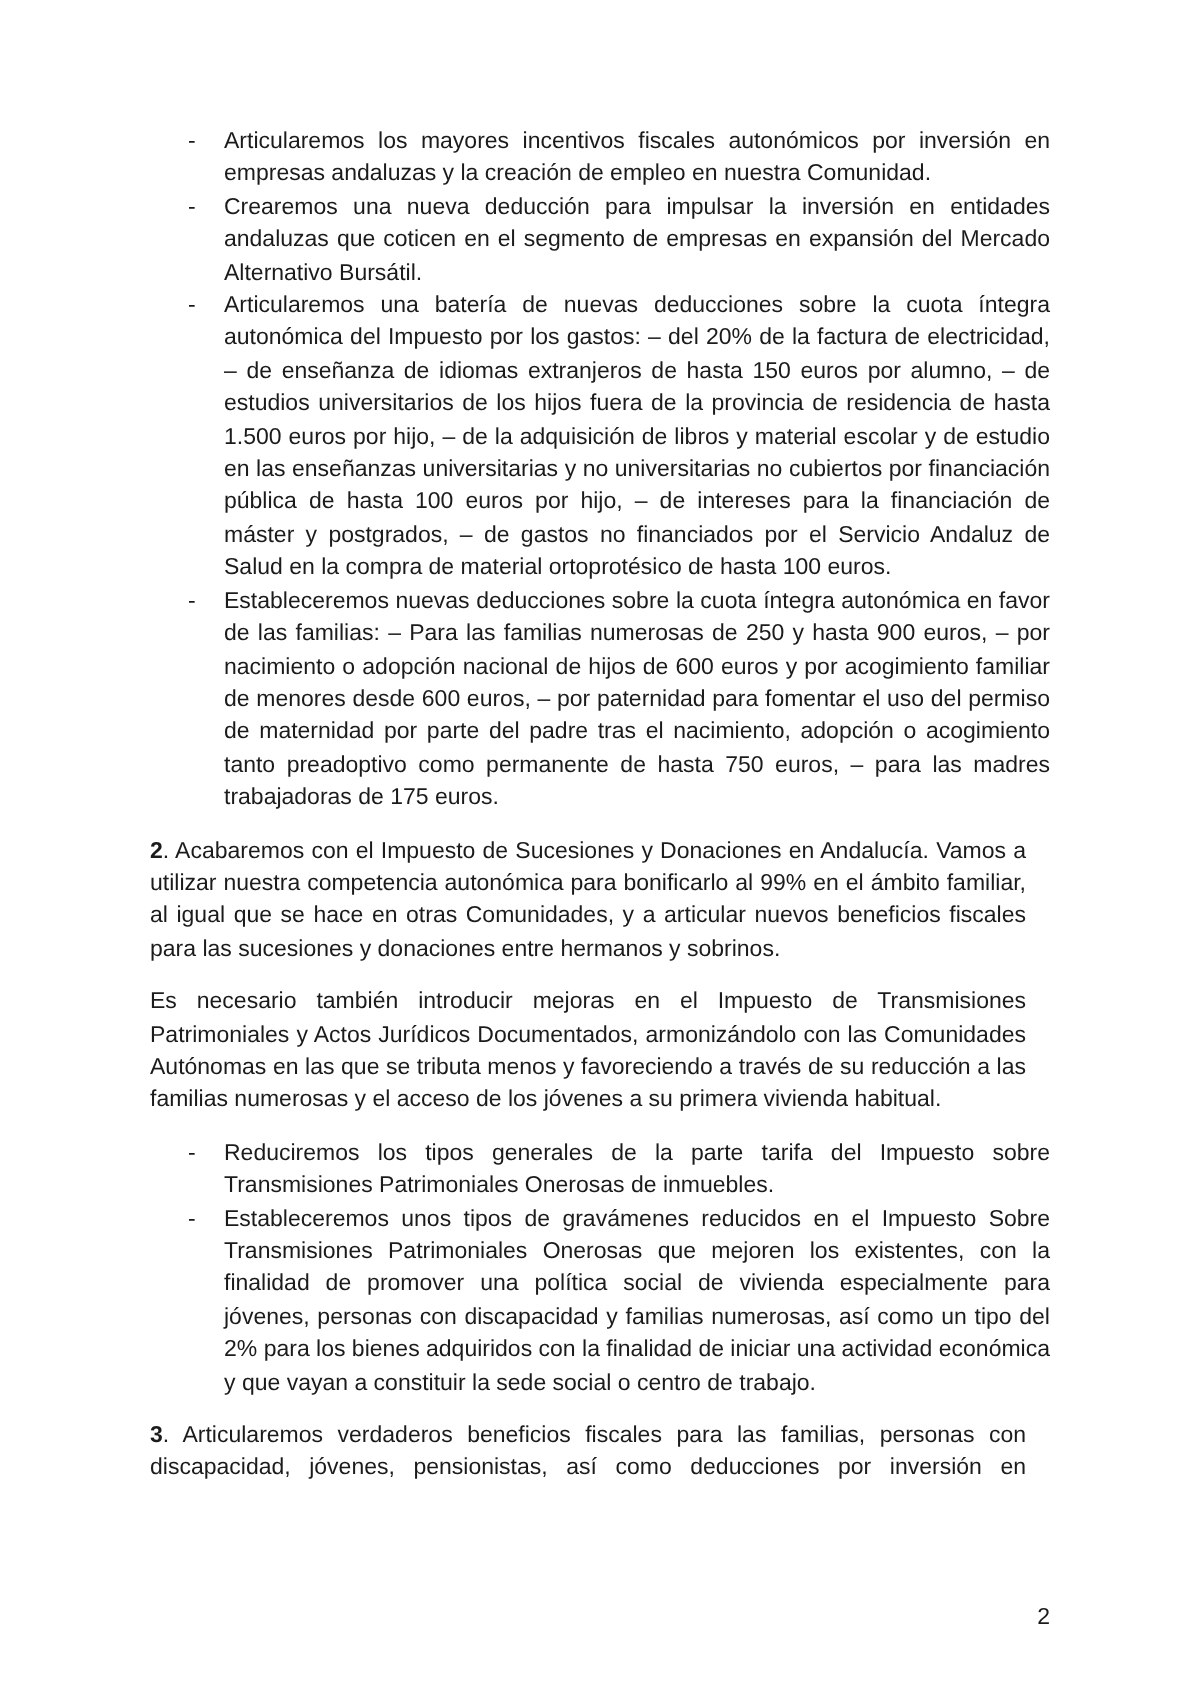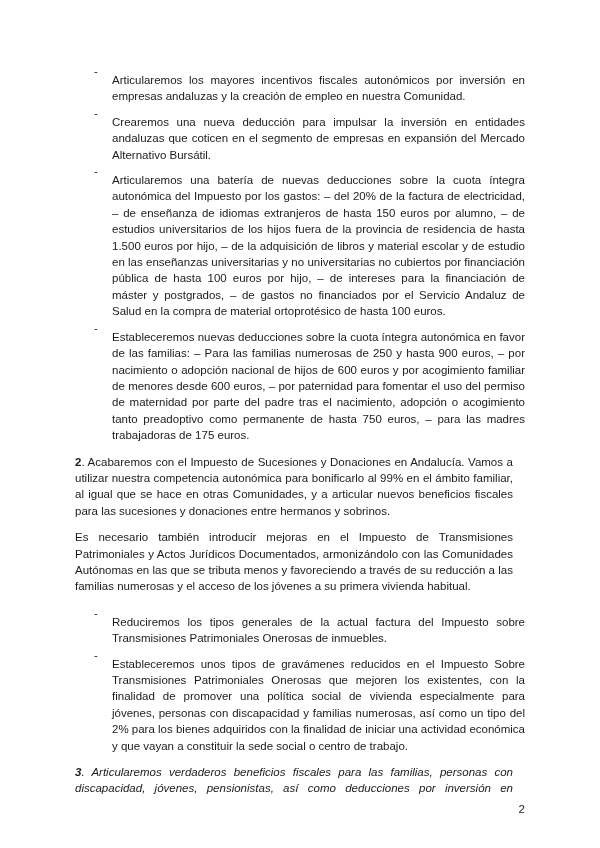--- a/index.html
+++ b/index.html
@@ -32,29 +32,27 @@
     align-items: flex-start;
   }
   .marker {
     flex: 0 0 37px;
     box-sizing: border-box;
     padding-left: 19px;
   }
   .li-text {
     flex: 1 1 auto;
     text-align: justify;
-    margin-top: 9px;
   }
   .para {
     margin: 0 12px 10px 0;
     text-align: justify;
   }
   .para.justify-last {
     text-align-last: justify;
-    font-style: italic;
   }
   .para strong {
     font-weight: bold;
   }
   .page-number {
     position: absolute;
     top: 801px;
     right: 75px;
     font-size: 11.5px;
     line-height: 16.4px;
@@ -85,21 +83,21 @@
     </div>
   </div>
 
   <p class="para"><strong>2</strong><span>. Acabaremos con el Impuesto de Sucesiones y Donaciones en Andalucía. Vamos a utilizar nuestra competencia autonómica para bonificarlo al 99% en el ámbito familiar, al igual que se hace en otras Comunidades, y a articular nuevos beneficios fiscales para las sucesiones y donaciones entre hermanos y sobrinos.</span></p>
 
   <p class="para">Es necesario también introducir mejoras en el Impuesto de Transmisiones Patrimoniales y Actos Jurídicos Documentados, armonizándolo con las Comunidades Autónomas en las que se tributa menos y favoreciendo a través de su reducción a las familias numerosas y el acceso de los jóvenes a su primera vivienda habitual.</p>
 
   <div class="list">
     <div class="li">
       <span class="marker">-</span>
-      <span class="li-text">Reduciremos los tipos generales de la actual factura del Impuesto sobre Transmisiones Patrimoniales Onerosas de inmuebles.</span>
+      <span class="li-text">Reduciremos los tipos generales de la parte tarifa del Impuesto sobre Transmisiones Patrimoniales Onerosas de inmuebles.</span>
     </div>
     <div class="li">
       <span class="marker">-</span>
       <span class="li-text">Estableceremos unos tipos de gravámenes reducidos en el Impuesto Sobre Transmisiones Patrimoniales Onerosas que mejoren los existentes, con la finalidad de promover una política social de vivienda especialmente para jóvenes, personas con discapacidad y familias numerosas, así como un tipo del 2% para los bienes adquiridos con la finalidad de iniciar una actividad económica y que vayan a constituir la sede social o centro de trabajo.</span>
     </div>
   </div>
 
   <p class="para justify-last"><strong>3</strong><span>. Articularemos verdaderos beneficios fiscales para las familias, personas con discapacidad, jóvenes, pensionistas, así como deducciones por inversión en</span></p>
 
   <div class="page-number">2</div>

